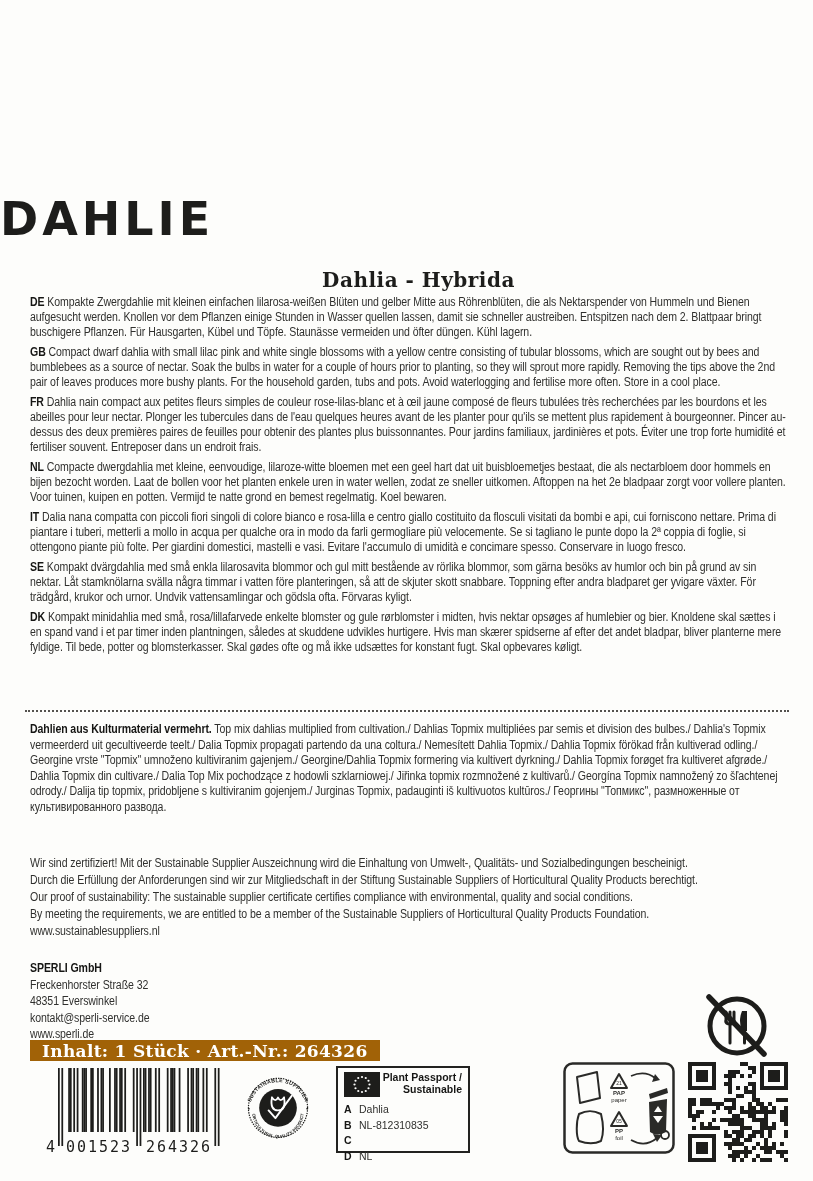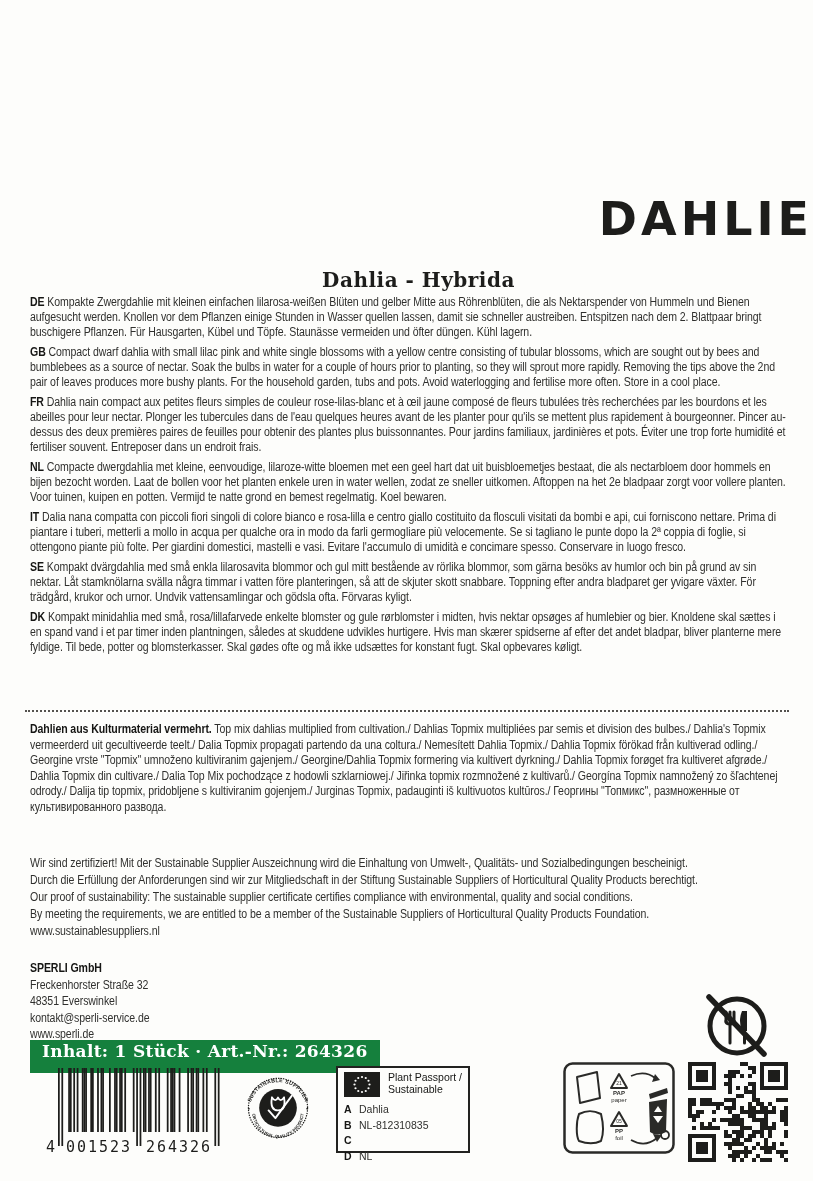--- a/index.html
+++ b/index.html
@@ -1,45 +1,45 @@
 <!DOCTYPE html>
 <html><head>
 <meta charset="utf-8">
 <style>
   html,body{margin:0;padding:0;background:#e9e9e7;}
   .sheet{position:relative;width:813px;height:1181px;margin:0 auto;background:#fdfdfb;
          font-family:"Liberation Sans",sans-serif;color:#30302e;overflow:hidden;}
-  .title{position:absolute;top:192px;left:0;width:100%;text-align:right;margin:0;
+  .title{position:absolute;top:192px;left:0;width:100%;text-align:left;margin:0;
          font-family:"DejaVu Sans",sans-serif;font-weight:700;font-size:46px;
          letter-spacing:4px;color:#1d1d1b;}
   .subtitle{position:absolute;top:256px;left:0;width:100%;text-align:center;margin:12px;
          font-family:"DejaVu Serif",serif;font-weight:700;font-size:20px;
          letter-spacing:.5px;color:#1d1d1b;}
   .body-text{font-size:12px;line-height:15px;letter-spacing:-.1px;width:862px;
          transform:scaleX(.88);transform-origin:0 0;}
   .descriptions{position:absolute;left:30px;top:295px;}
   .desc{margin:0 0 5px 0;}
   .desc b{color:#161614;}
   .divider{position:absolute;left:25px;top:710px;width:764px;border-top:2px dotted #54524e;}
   .propagation{position:absolute;left:30px;top:722px;margin:0;line-height:15.5px;}
   .propagation b{color:#161614;}
   .sustain{position:absolute;left:30px;top:855px;line-height:17px;}
   .company{position:absolute;left:30px;top:960px;line-height:16.5px;}
   .company .cname{font-weight:700;color:#161614;}
-  .inhalt-bar{position:absolute;left:30px;top:1040px;background:#15803d;color:#ffffff;
+  .inhalt-bar{position:absolute;left:30px;top:1040px;background:#a16207;color:#ffffff;
          font-family:"DejaVu Serif",serif;font-weight:700;font-size:17px;
-         letter-spacing:.3px;padding:1px 12px 12px;}
+         letter-spacing:.3px;padding:1px 12px 0;}
   .barcode{position:absolute;left:44px;top:1066px;}
   .barcode text{font-family:"DejaVu Sans Mono",monospace;font-size:15px;fill:#1d1d1b;}
   .stamp{position:absolute;left:242px;top:1071px;overflow:visible;}
   .stamp .arc{font-family:"Liberation Sans",sans-serif;font-weight:700;fill:#1d1d1b;}
   .passport{position:absolute;left:336px;top:1066px;width:134px;height:87px;
          border:2px solid #222220;box-sizing:border-box;padding:4px 6px 0 6px;background:#fdfdfb;}
   .pp-head{display:flex;justify-content:space-between;align-items:flex-start;}
-  .pp-title{font-weight:400;font-size:10.5px;line-height:11.5px;color:#161614;}
+  .pp-title{text-align:right;font-weight:700;font-size:10.5px;line-height:11.5px;color:#161614;}
   .pp-rows{margin-top:5px;font-size:10.5px;}
   .pp-row{display:flex;line-height:15.5px;}
   .pp-row .k{width:15px;font-weight:700;color:#161614;}
   .pefc{position:absolute;left:474px;top:1038px;width:96px;text-align:center;color:#1d1d1b;}
   .pefc-name{font-family:"DejaVu Sans",sans-serif;font-weight:700;font-size:21px;
          letter-spacing:1.5px;line-height:20px;}
   .pefc-code{font-size:9px;margin-top:4px;letter-spacing:.2px;}
   .pefc-label{font-size:10px;margin-top:14px;}
   .packbox{position:absolute;left:563px;top:1062px;}
   .packbox text{font-family:"Liberation Sans",sans-serif;fill:#2a2a28;}

